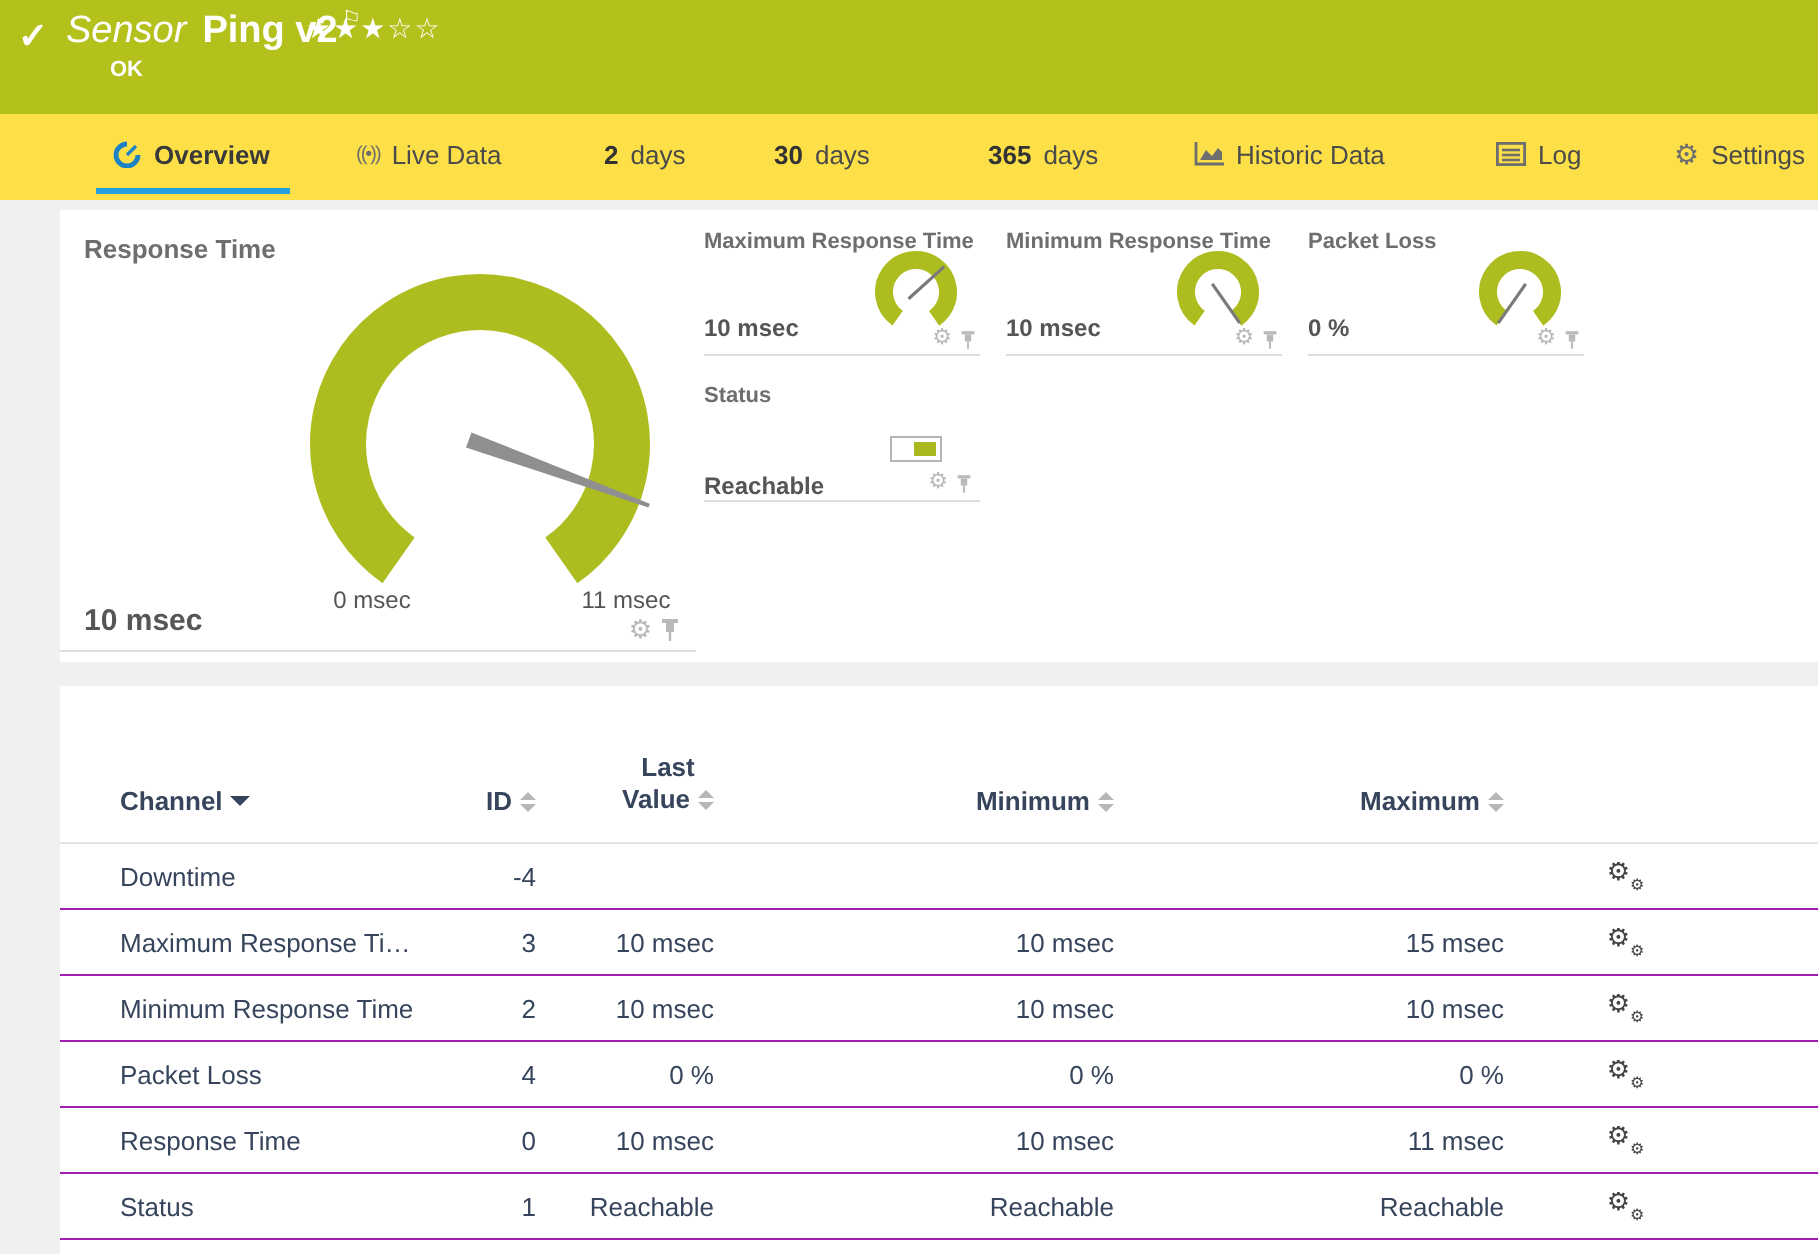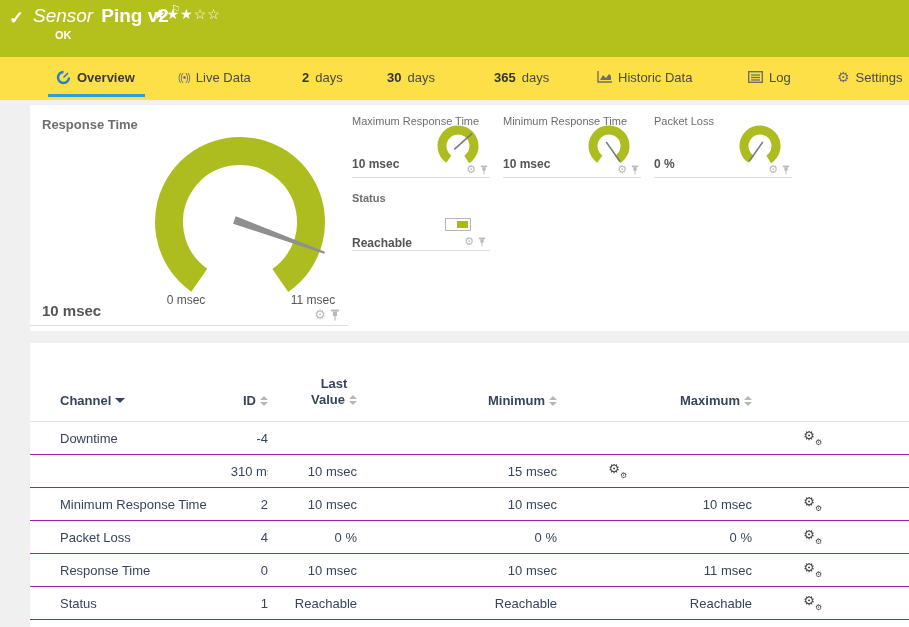--- a/index.html
+++ b/index.html
@@ -32,21 +32,21 @@
   .panel-title { position:absolute; left:12px; top:12px; font-size:13px; font-weight:bold; color:#6e6e6e; }
   .main-gauge .big-val { position:absolute; left:12px; bottom:6px; font-size:15px; font-weight:bold; color:#565656; }
   .scale-lbl { position:absolute; font-size:12px; color:#555; bottom:18px; }
   .scale-min { left:126px; width:60px; text-align:center; }
   .scale-max { left:253px; width:60px; text-align:center; }
   .gp-icons { position:absolute; right:8px; bottom:4px; display:flex; gap:4px; align-items:center; }
   .gear-sm { color:#b9b9b9; font-size:13px; line-height:1; cursor:pointer; }
   .pin-sm { cursor:pointer; display:inline-flex; }
 
   .mini { position:absolute; height:73px; width:138px; border-bottom:1px solid #ddd; background:#fff; }
-  .mini .m-title { position:absolute; left:0; top:10px; font-size:11px; font-weight:normal; color:#6e6e6e; white-space:nowrap; }
+  .mini .m-title { position:absolute; left:0; top:10px; font-size:11px; font-weight:bold; color:#6e6e6e; white-space:nowrap; }
   .mini .m-val { position:absolute; left:0; bottom:6px; font-size:12px; font-weight:bold; color:#555; }
   .mini svg.mgauge { position:absolute; right:6px; top:18px; }
   .mini .gp-icons { right:2px; bottom:2px; }
   .mini1 { left:322px; top:0; }
   .mini2 { left:473px; top:0; }
   .mini3 { left:624px; top:0; }
   .status-block { position:absolute; left:322px; top:85px; width:138px; height:61px; border-bottom:1px solid #ddd; background:#fff; }
   .status-block .m-title { position:absolute; left:0; top:2px; font-size:11px; font-weight:bold; color:#6e6e6e; }
   .status-block .m-val { position:absolute; left:0; bottom:0; font-size:12px; font-weight:bold; color:#555; }
   .toggle { position:absolute; left:93px; top:28px; width:26px; height:13px; background:#fff; border:1px solid #b5b5b5; }
@@ -287,20 +287,21 @@
   <div class="trow tr-data">
     <div class="c-channel">Downtime</div>
     <div class="c-id">-4</div>
     <div class="c-last"></div>
     <div class="c-min"></div>
     <div class="c-max"></div>
     <div class="c-edit"><span class="gears"><span class="g1">⚙</span><span class="g2">⚙</span></span></div>
   </div>
 
   <div class="trow tr-data">
+    <div class="c-channel">Maximum Response Ti…</div>
     <div class="c-id">3</div>
     <div class="c-last">10 msec</div>
     <div class="c-min">10 msec</div>
     <div class="c-max">15 msec</div>
     <div class="c-edit"><span class="gears"><span class="g1">⚙</span><span class="g2">⚙</span></span></div>
   </div>
 
   <div class="trow tr-data">
     <div class="c-channel">Minimum Response Time</div>
     <div class="c-id">2</div>

